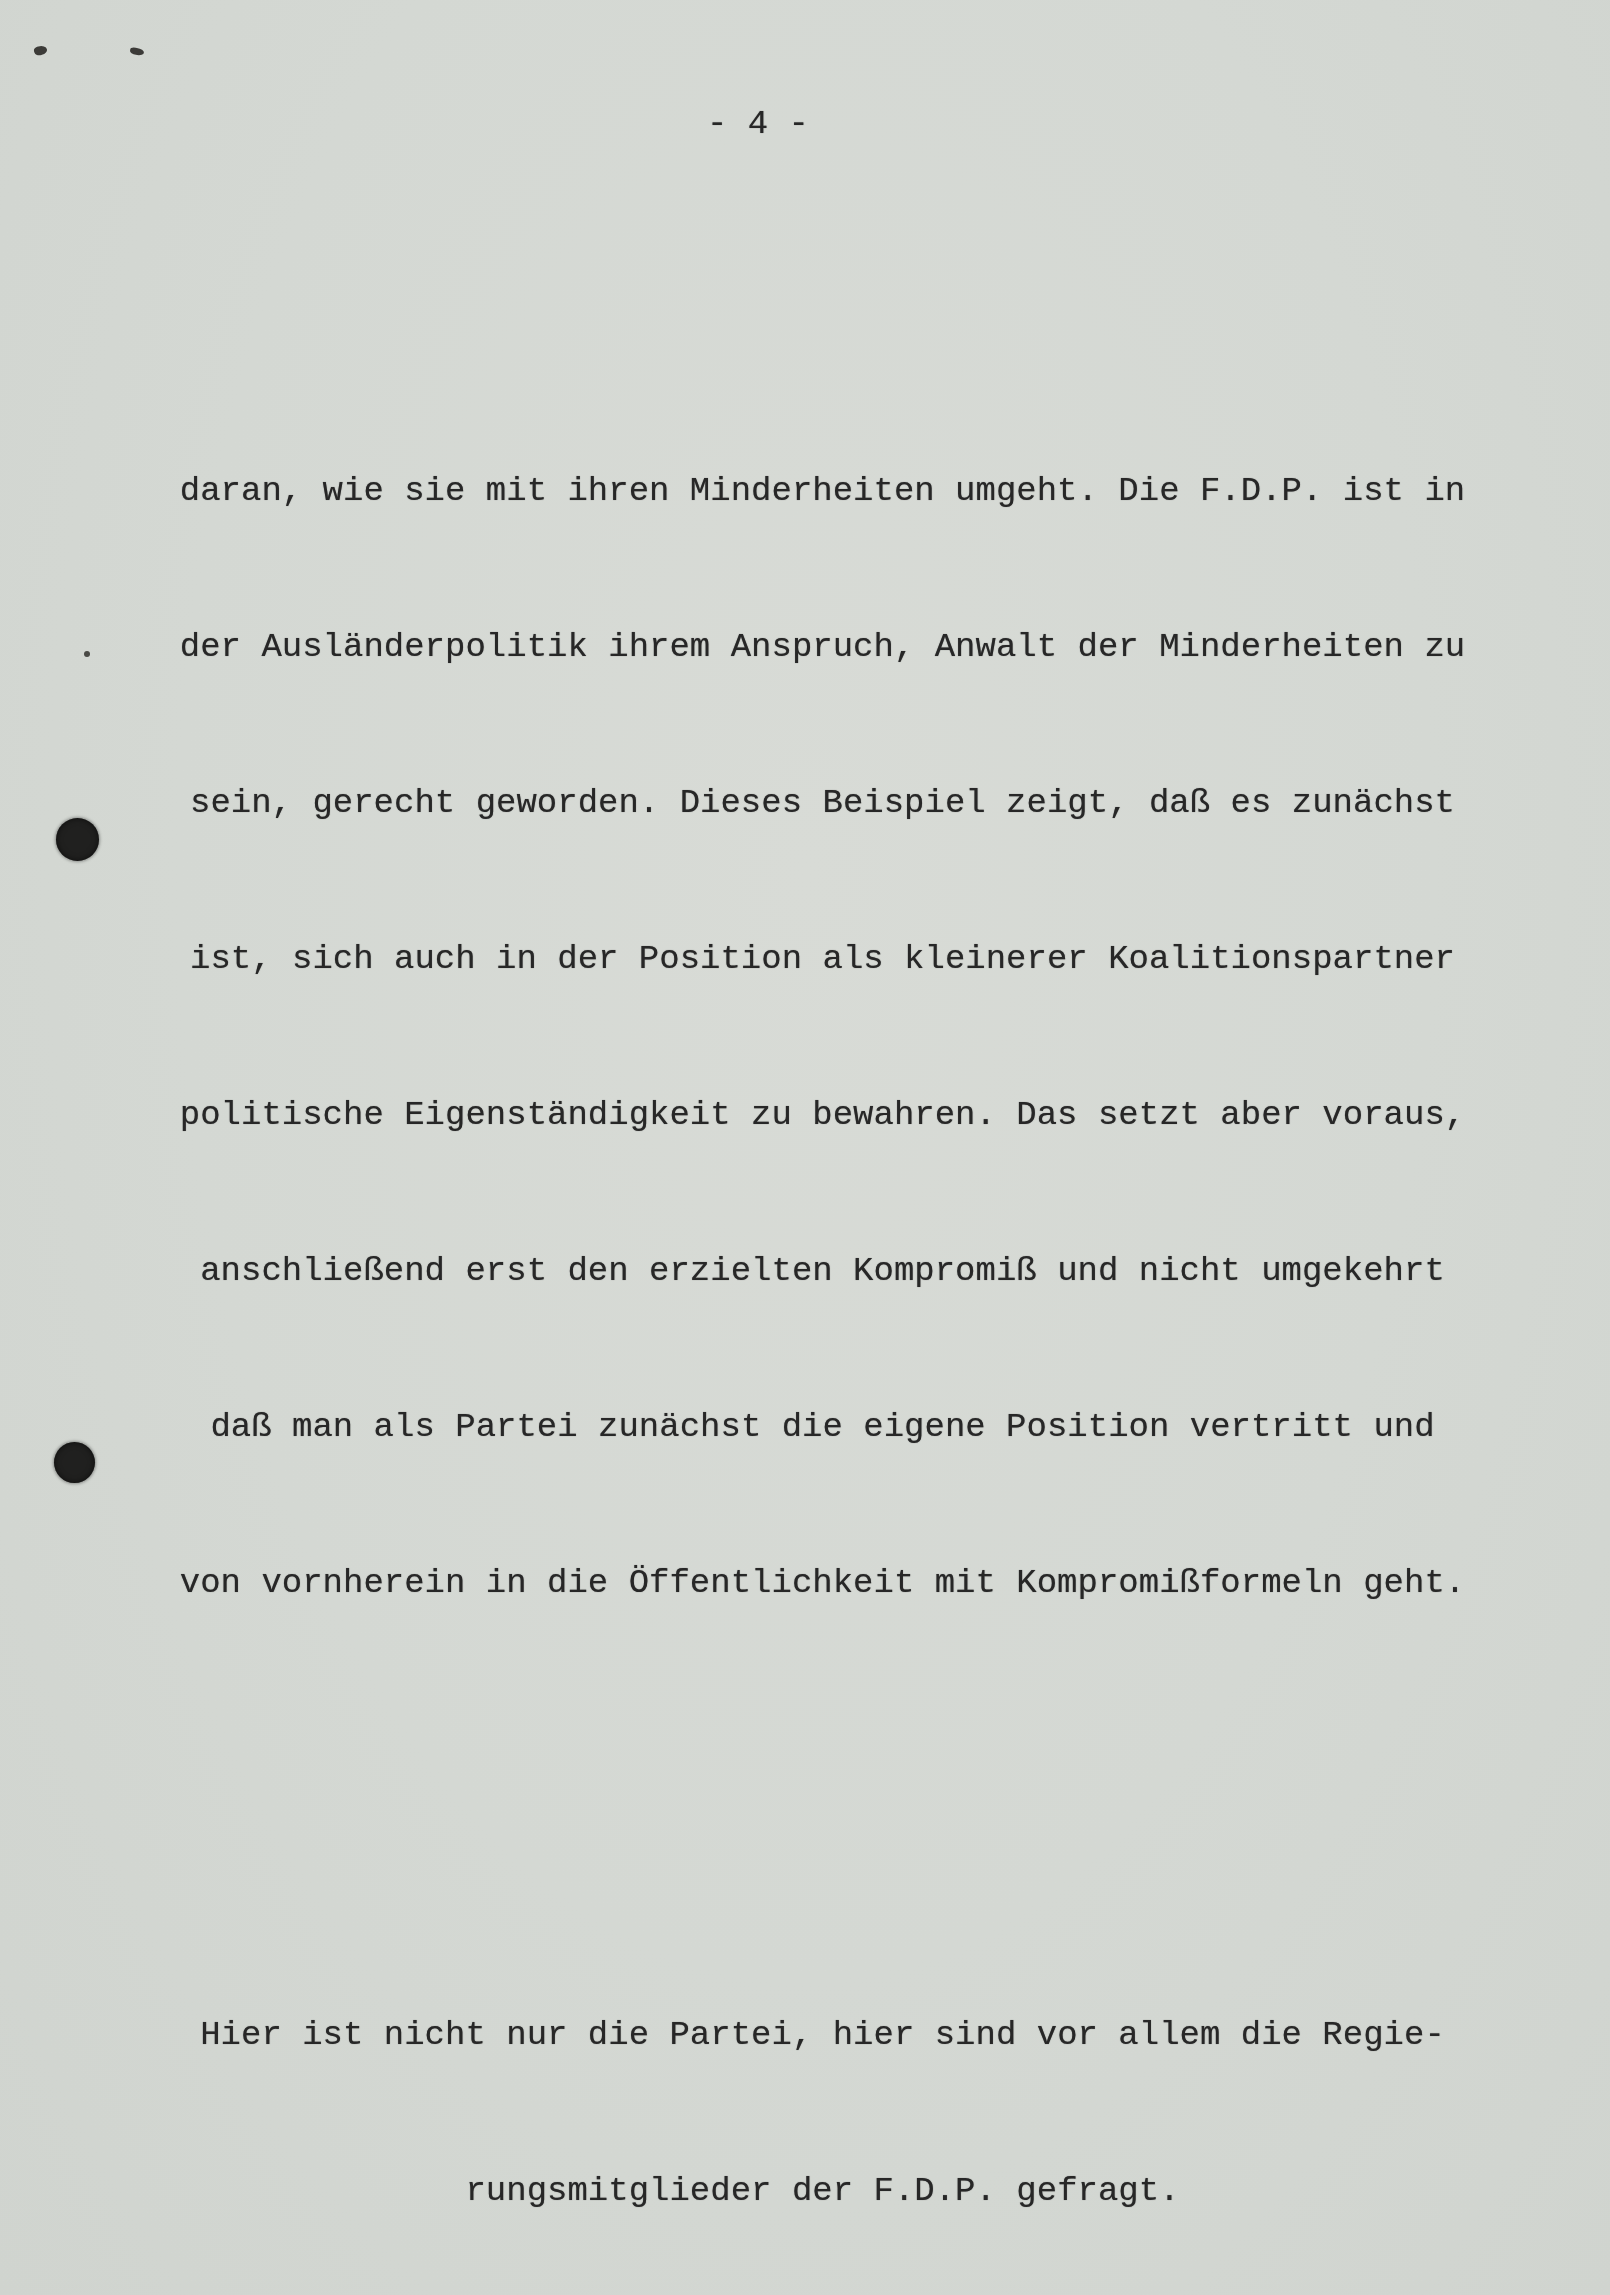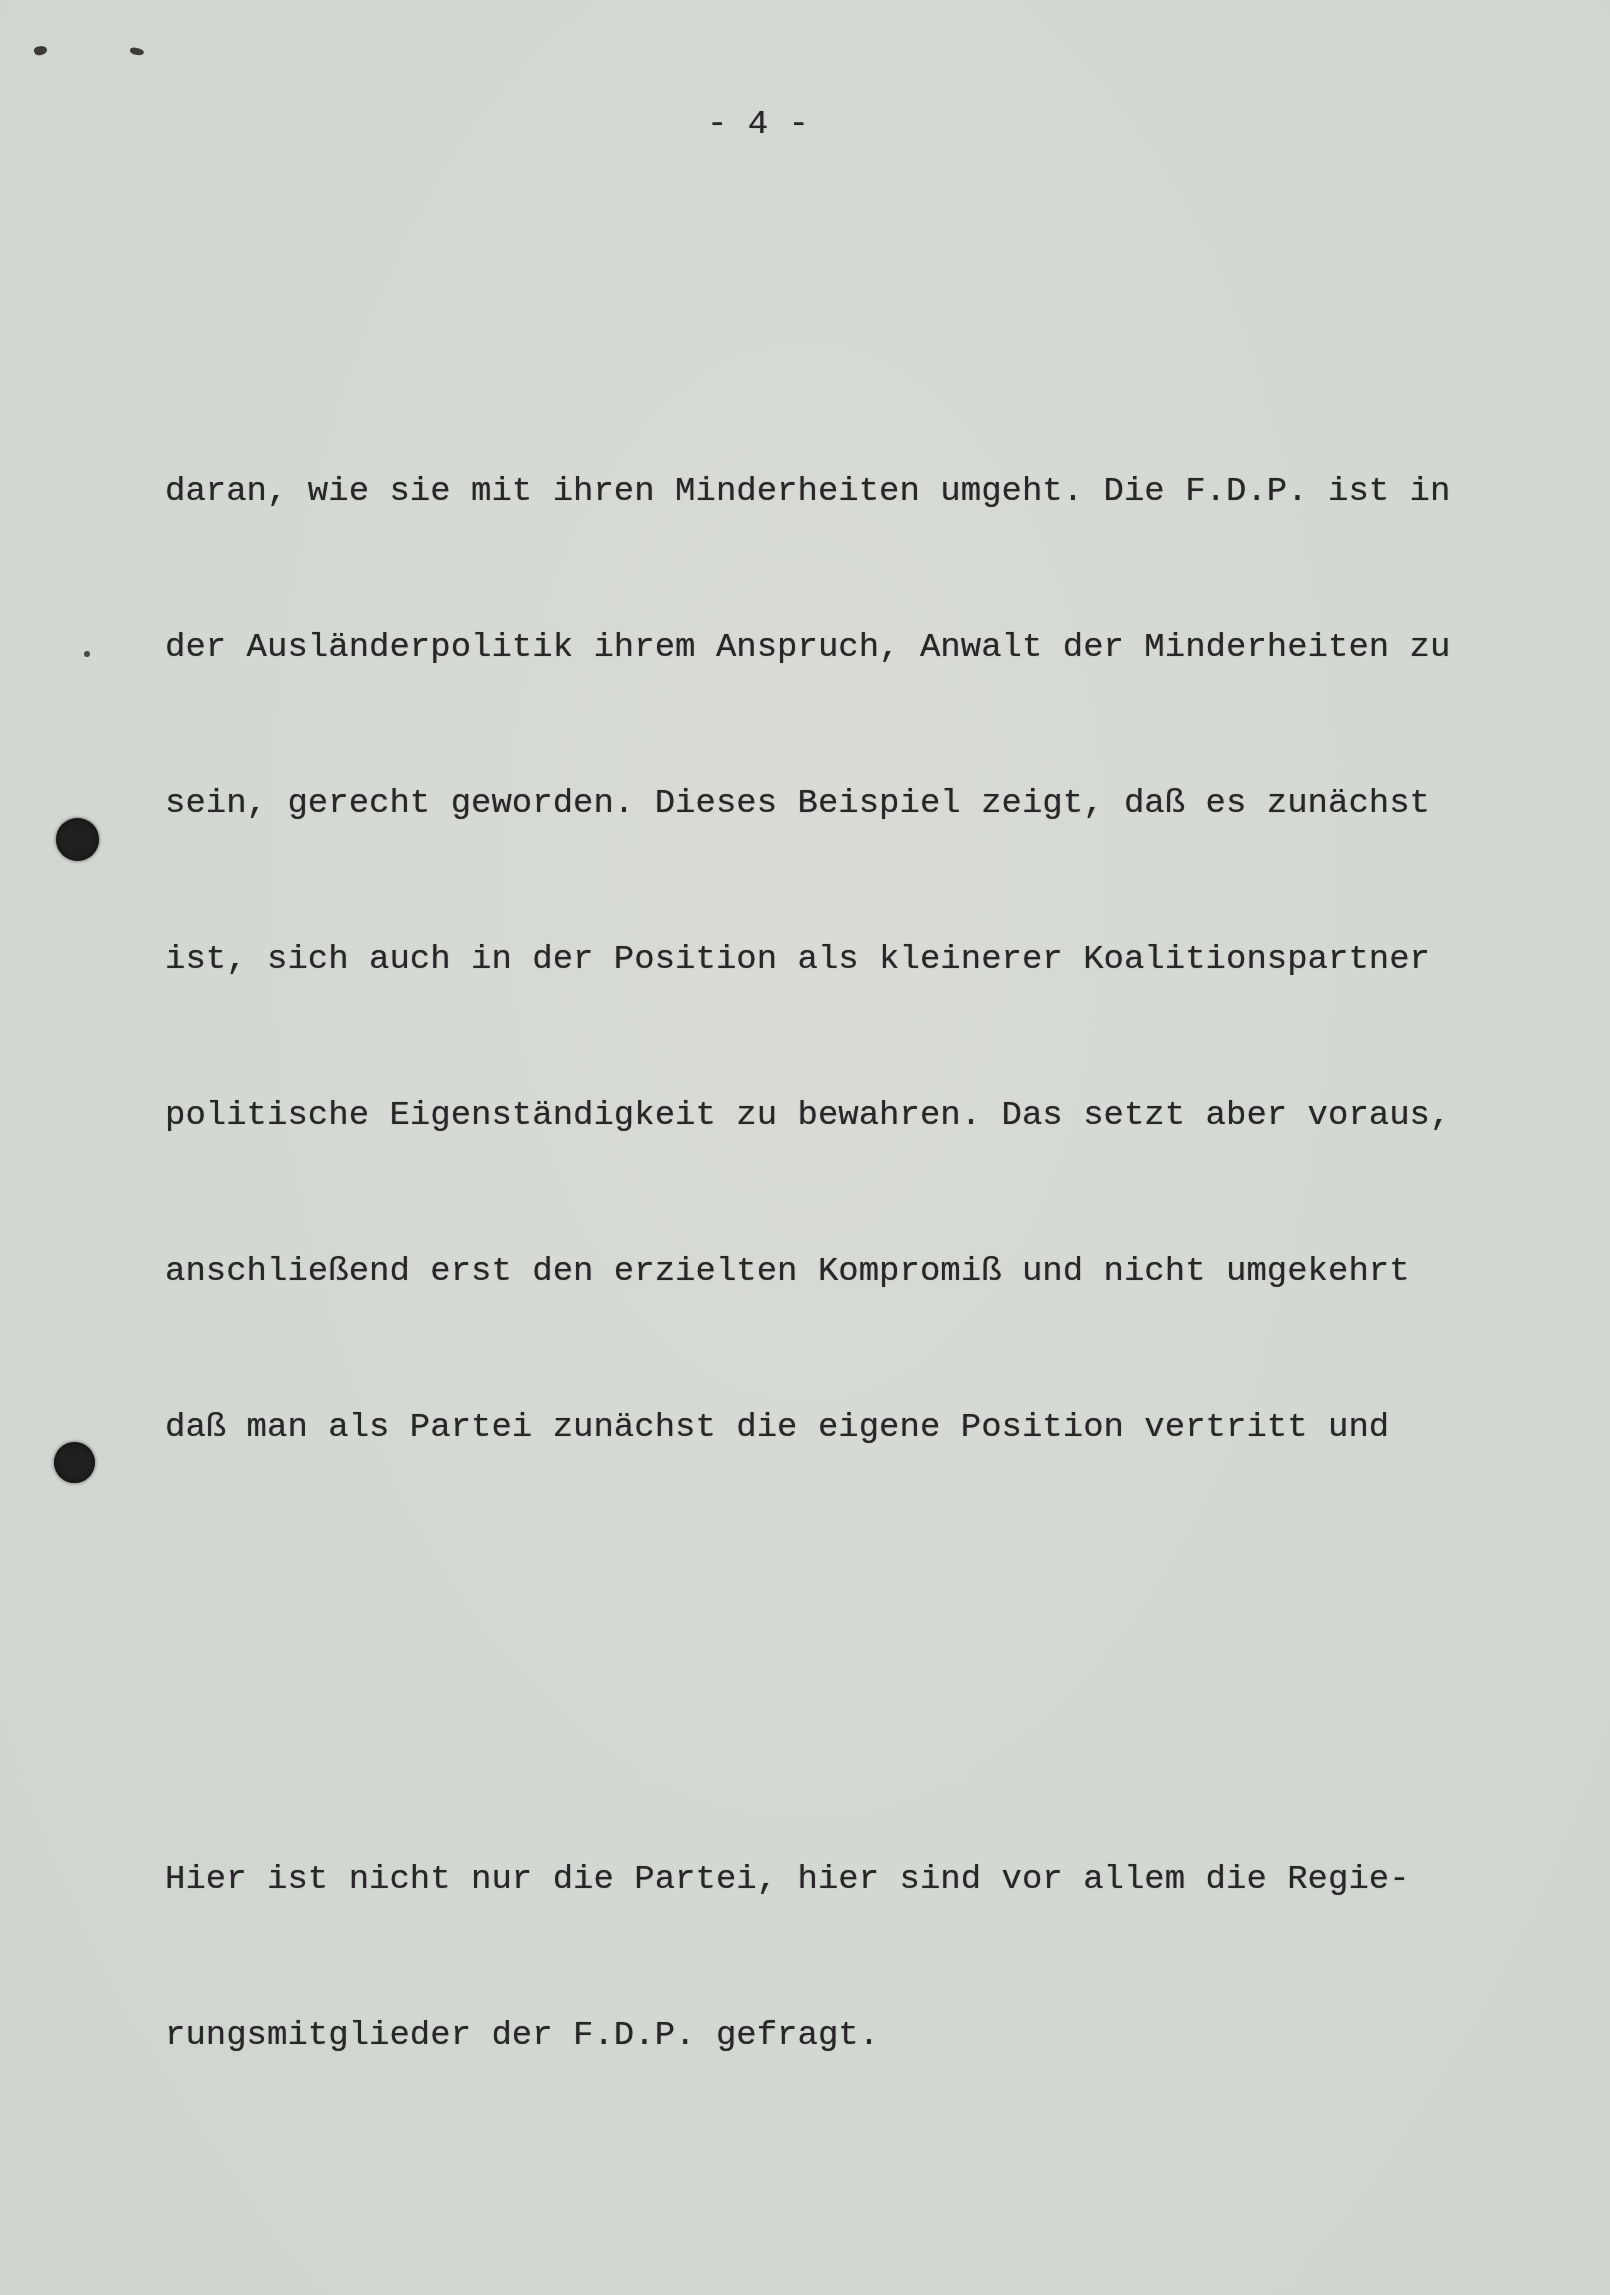--- a/index.html
+++ b/index.html
@@ -16,21 +16,21 @@
     line-height:52px;
     white-space:pre;
     text-shadow:0 0 1px rgba(35,35,35,.55);
   }
   .page-number{
     position:absolute;left:707px;top:98px;
   }
   .body-text{
     position:absolute;left:165px;top:205px;width:1315px;
   }
-  .para{margin:0 0 0 0;}
+  .para{margin:0 0 0 0;text-align:center;}
   .para.gap-a{margin-bottom:36px;}
   .para.gap-b{margin-bottom:40px;}
   .line{height:52px;}
   .punch-dot{
     position:absolute;width:43px;height:43px;border-radius:50%;
     background:#20201f;
     box-shadow:0 0 2.6px 1.3px rgba(32,32,31,.35), inset 0 0 6.5px rgba(0,0,0,.6);
   }
   .dot-1{left:56px;top:818px;}
   .dot-2{left:54px;top:1442px;width:41px;height:41px;}
@@ -56,20 +56,21 @@
   <div class="body-text typetext">
 
     <div class="para gap-a">
       <div class="line">daran, wie sie mit ihren Minderheiten umgeht. Die F.D.P. ist in</div>
       <div class="line">der Ausländerpolitik ihrem Anspruch, Anwalt der Minderheiten zu</div>
       <div class="line">sein, gerecht geworden. Dieses Beispiel zeigt, daß es zunächst</div>
       <div class="line">ist, sich auch in der Position als kleinerer Koalitionspartner</div>
       <div class="line">politische Eigenständigkeit zu bewahren. Das setzt aber voraus,</div>
       <div class="line">anschließend erst den erzielten Kompromiß und nicht umgekehrt</div>
       <div class="line">daß man als Partei zunächst die eigene Position vertritt und</div>
+      <div class="line">von vornherein in die Öffentlichkeit mit Kompromißformeln geht.</div>
     </div>
 
     <div class="para gap-b">
       <div class="line">Hier ist nicht nur die Partei, hier sind vor allem die Regie-</div>
       <div class="line">rungsmitglieder der F.D.P. gefragt.</div>
       
       
       
       
       

